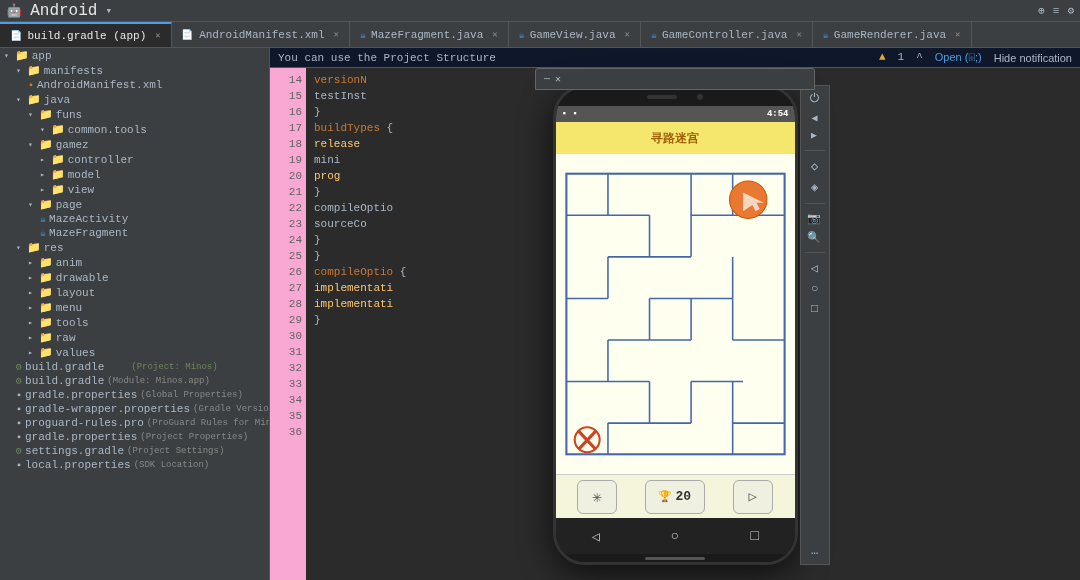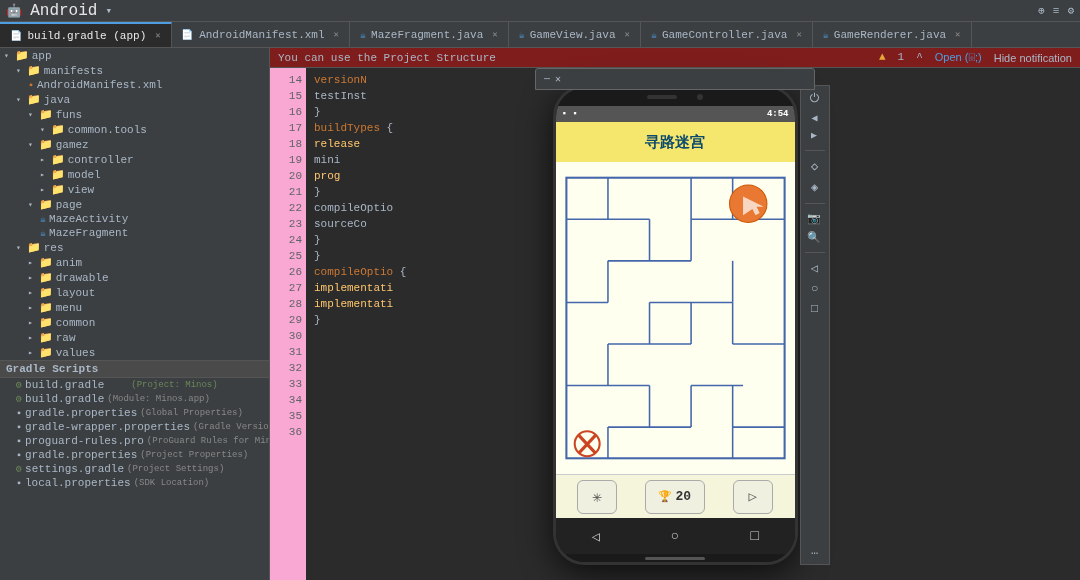--- a/index.html
+++ b/index.html
@@ -92,21 +92,21 @@
 
     
     #code-area {
       flex: 1;
       background: #2b2b2b;
       overflow: hidden;
       position: relative;
     }
     #notification-bar {
       height: 20px;
-      background: #7f1d1d;
+      background: #0f172a;
       display: flex;
       align-items: center;
       padding: 0 8px;
       font-size: 11px;
       color: #a9b7c6;
       border-bottom: 1px solid #555;
       gap: 8px;
     }
     #code-content {
       display: flex;
@@ -182,28 +182,28 @@
       flex-shrink: 0;
     }
     #phone-screen {
       flex: 1;
       background: #fffff0;
       display: flex;
       flex-direction: column;
       overflow: hidden;
     }
     #phone-app-bar {
-      height: 40px;
+      height: 32px;
       background: #f5e66d;
       display: flex;
       align-items: center;
       justify-content: center;
-      font-size: 15px;
+      font-size: 12px;
       font-weight: bold;
-      color: #0c4a6e;
+      color: #a16207;
       flex-shrink: 0;
       font-family: 'Arial', sans-serif;
     }
     #maze-area {
       flex: 1;
       background: #fffff0;
       position: relative;
       overflow: hidden;
     }
     
@@ -414,36 +414,33 @@
       <span>layout</span>
     </div>
     <div class="tree-item tree-indent-2">
       <span class="chevron">▸</span>
       <span class="icon-folder">📁</span>
       <span>menu</span>
     </div>
     <div class="tree-item tree-indent-2">
       <span class="chevron">▸</span>
       <span class="icon-folder">📁</span>
-      <span>common</span>
+      <span>tools</span>
     </div>
     <div class="tree-item tree-indent-2">
       <span class="chevron">▸</span>
       <span class="icon-folder">📁</span>
       <span>raw</span>
     </div>
     <div class="tree-item tree-indent-2">
       <span class="chevron">▸</span>
       <span class="icon-folder">📁</span>
       <span>values</span>
     </div>
 
-    <div class="tree-section-header">
-      <span>Gradle Scripts</span>
-    </div>
     <div class="tree-item tree-indent-1">
       <span style="color:#6a8759; font-size:10px;">⚙</span>
       <span>build.gradle </span>
       <span class="badge-green">(Project: Minos)</span>
     </div>
     <div class="tree-item tree-indent-1">
       <span style="color:#6a8759; font-size:10px;">⚙</span>
       <span>build.gradle </span>
       <span class="badge-gray">(Module: Minos.app)</span>
     </div>

